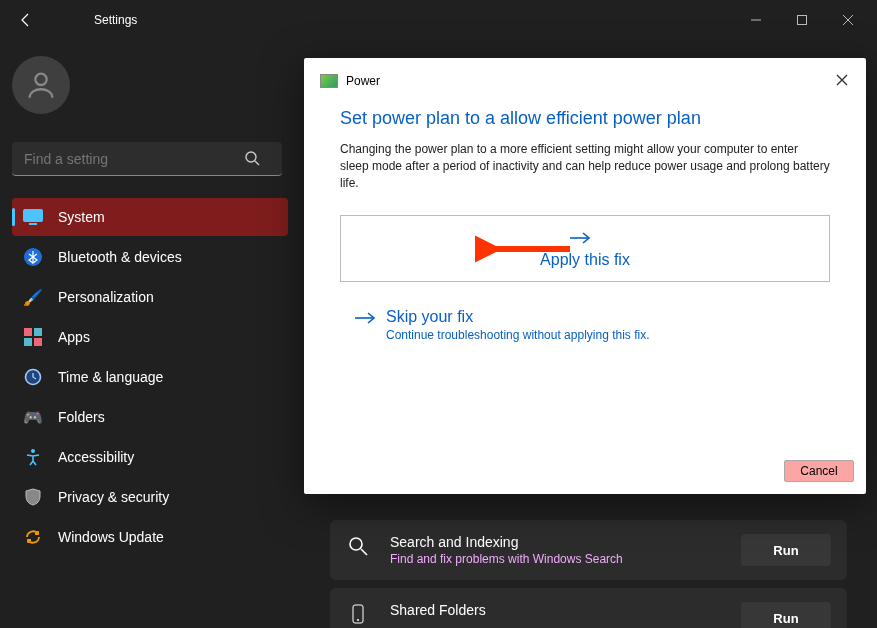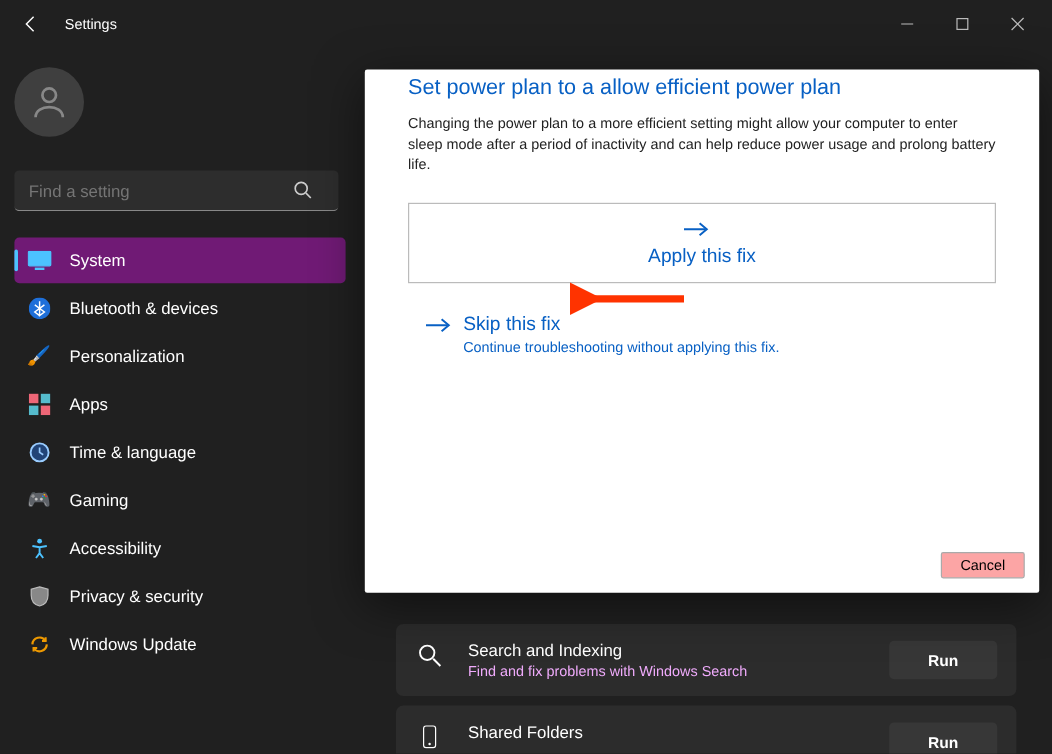--- a/index.html
+++ b/index.html
@@ -1,35 +1,35 @@
 <!DOCTYPE html>
 <html><head>
   <meta charset="utf-8">
   <style>
     * { margin: 0; padding: 0; box-sizing: border-box; font-family: "Segoe UI", sans-serif; }
     body { width: 877px; height: 628px; background: #202020; color: #fff; overflow: hidden; position: relative; }
 
-    .titlebar { display: flex; align-items: center; height: 40px; padding: 0 6px; }
+    .titlebar { display: flex; align-items: center; height: 40px; padding: 0 6px; gap: 40px; }
     .back-btn { width: 40px; height: 40px; display: flex; align-items: center; justify-content: center; color: #fff; }
     .app-title { font-size: 12px; margin-left: 8px; }
     .win-controls { margin-left: auto; display: flex; }
     .win-btn { width: 46px; height: 40px; display: flex; align-items: center; justify-content: center; color: #bbb; }
 
     .layout { display: flex; height: calc(100% - 40px); }
     .sidebar { width: 300px; padding: 10px 12px; }
 
     .avatar { width: 58px; height: 58px; border-radius: 50%; background: #3f3f3f; display: flex; align-items: center; justify-content: center; margin: 6px 0 28px; }
     .avatar svg { width: 34px; height: 34px; }
 
     .search-box { width: 270px; height: 34px; background: #2d2d2d; border: none; border-bottom: 1px solid #888; border-radius: 4px; padding: 0 36px 0 12px; color: #ddd; font-size: 14px; position: relative; }
     .search-wrap { position: relative; margin-bottom: 22px; }
     .search-wrap .search-icon { position: absolute; right: 28px; top: 8px; color: #ccc; }
 
     .nav-item { display: flex; align-items: center; height: 38px; padding: 0 10px; border-radius: 4px; font-size: 14px; margin-bottom: 2px; position: relative; cursor: pointer; }
-    .nav-item.active { background: #701a75; }
+    .nav-item.active { background: #7f1d1d; }
     .nav-item.active::before { content: ""; position: absolute; left: 0; top: 10px; bottom: 10px; width: 3px; background: #4cc2ff; border-radius: 2px; }
     .nav-icon { width: 22px; height: 22px; margin-right: 14px; display: flex; align-items: center; justify-content: center; }
     .nav-icon .emoji { font-size: 16px; }
 
     .main { flex: 1; padding: 20px 30px; }
     .ts-row { display: flex; background: #2c2c2c; border-radius: 6px; padding: 14px 16px; margin-bottom: 8px; }
     .ts-icon { width: 24px; height: 24px; margin-right: 20px; color: #fff; display:flex; align-items:center; justify-content:center; }
     .ts-text { flex: 1; }
     .ts-title { font-size: 14px; }
     .ts-sub { font-size: 12px; color: #f0abfc; margin-top: 2px; }
@@ -142,21 +142,21 @@
             <circle cx="9" cy="9" r="7.5" stroke="#9cf" stroke-width="1.6" fill="#247"></circle>
             <path d="M9 5v4l3 2" stroke="#9cf" stroke-width="1.4" fill="none"></path>
           </svg>
         </span>
       <span>Time &amp; language</span>
     </div>
     <div class="nav-item">
       <span class="nav-icon">
           <span class="emoji">🎮</span>
         </span>
-      <span>Gaming</span>
+      <span>Folders</span>
     </div>
     <div class="nav-item">
       <span class="nav-icon">
           <svg width="18" height="18" viewBox="0 0 18 18">
             <circle cx="9" cy="3" r="2" fill="#4cc2ff"></circle>
             <path d="M3 7l6 1 6-1M9 8v5m-3 4l3-4 3 4" stroke="#4cc2ff" stroke-width="1.6" fill="none"></path>
           </svg>
         </span>
       <span>Accessibility</span>
     </div>
@@ -203,41 +203,52 @@
         </span>
       <div class="ts-text">
         <div class="ts-title">Shared Folders</div>
       </div>
       <button class="ts-btn">Run</button>
     </div>
   </div>
 </div>
 
 <div class="overlay">
+  <div class="dlg-header">
+    <div class="dlg-title-row">
+      <div class="dlg-battery"></div>
+      <span>Power</span>
+    </div>
+    <div class="close-x">
+      <svg width="12" height="12">
+          <path d="M1 1L11 11M11 1L1 11" stroke="#333" stroke-width="1.4"></path>
+        </svg>
+    </div>
+  </div>
   <div class="dlg-body">
     <div class="dlg-heading">Set power plan to a allow efficient power plan</div>
     <div class="dlg-desc">Changing the power plan to a more efficient setting might allow your computer to enter sleep mode after a period of inactivity and can help reduce power usage and prolong battery life.</div>
     <div class="fix-box">
       <span class="fix-arrow">
         <svg width="22" height="16" viewBox="0 0 22 16">
             <line x1="1" y1="8" x2="19" y2="8" stroke="#0860c4" stroke-width="1.6"></line>
             <path d="M14 3l6 5-6 5" stroke="#0860c4" stroke-width="1.6" fill="none"></path>
           </svg>
       </span>
       <span class="fix-label">Apply this fix</span>
     </div>
     <div class="fix-box2">
       <span class="fix-arrow">
         <svg width="22" height="16" viewBox="0 0 22 16">
             <line x1="1" y1="8" x2="19" y2="8" stroke="#0860c4" stroke-width="1.6"></line>
             <path d="M14 3l6 5-6 5" stroke="#0860c4" stroke-width="1.6" fill="none"></path>
           </svg>
       </span>
       <div>
-        <div class="fix-label">Skip this fix</div>
+        <div class="fix-label">Skip your fix</div>
         <div class="fix-sub">Continue troubleshooting without applying this fix.</div>
       </div>
     </div>
   </div>
   <div class="dlg-footer">
     <button class="cancel-btn">Cancel</button>
   </div>
 </div>
 
 <svg class="red-arrow" width="100" height="34">

